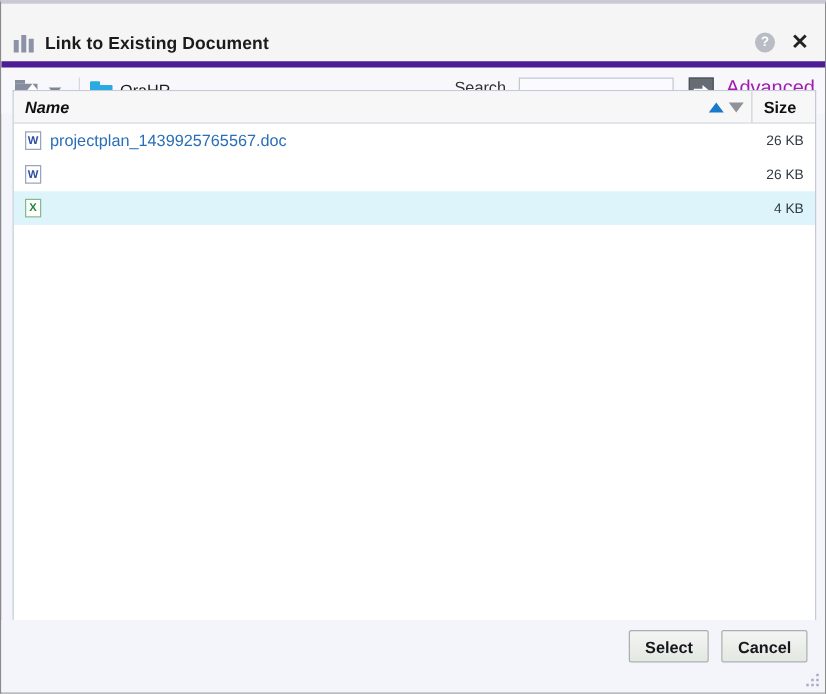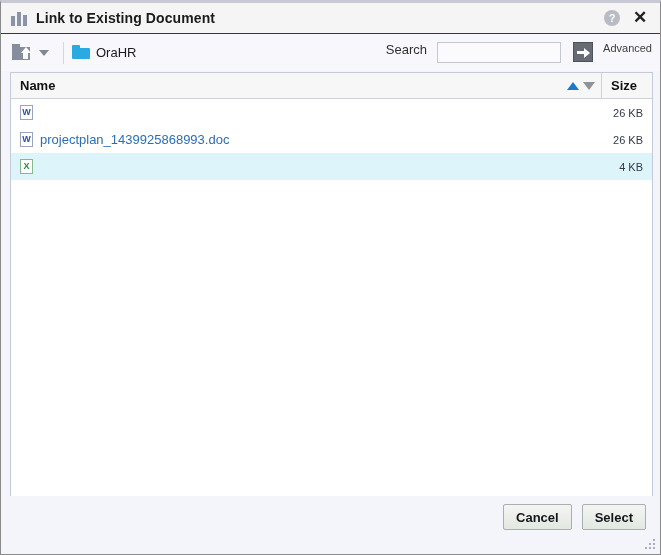--- a/index.html
+++ b/index.html
@@ -21,24 +21,24 @@
     border: 1px solid #8a8a8a;
     border-top: 3px solid #c9c9d6;
     overflow: hidden;
   }
 
   
   .titlebar {
     position: relative;
     height: 30px;
     background: #f5f5f5;
-    border-bottom: 1px solid #4c1d95;
-    display: flex;
-    align-items: center;
-    padding: 0 6px 0 10px;
+    border-bottom: 5px solid #4c1d95;
+    display: flex;
+    align-items: center;
+    padding: 16px 6px 0 10px;
   }
   .title-icon {
     width: 16px;
     height: 15px;
     margin-right: 9px;
     position: relative;
     flex: 0 0 auto;
   }
   .title-icon i {
     position: absolute;
@@ -219,22 +219,22 @@
   }
   .search-go:after {
     content: "";
     position: absolute;
     left: 10px; top: 5px;
     border-top: 5px solid transparent;
     border-bottom: 5px solid transparent;
     border-left: 6px solid #ffffff;
   }
   .advanced-link {
-    font-size: 11px;
-    color: #404040;
+    font-size: 16px;
+    color: #a21caf;
     margin-left: 10px;
     cursor: pointer;
     white-space: nowrap;
   }
 
   
   .table-wrap {
     position: absolute;
     left: 9px;
     top: 69px;
@@ -257,20 +257,21 @@
     align-items: center;
     font-size: 13px;
     font-weight: bold;
     color: #111;
     box-sizing: border-box;
   }
   .th-name {
     flex: 1 1 auto;
     padding-left: 9px;
     border-right: 1px solid #cdd3dd;
+    font-style: italic;
   }
   .sorters {
     margin-left: auto;
     display: flex;
     align-items: center;
     gap: 4px;
     padding-right: 6px;
   }
   .sort-asc {
     width: 0; height: 0;
@@ -446,47 +447,47 @@
       <div class="th th-size">
         <span>Size</span>
       </div>
     </div>
     <div id="rows">
         <div class="row">
           <div class="cell-name">
             <div class="doc-icon doc-word">
               <span>W</span>
             </div>
+            <span class="file-name">projectplan_1439925765567.doc</span>
           </div>
           <div class="cell-size">26 KB</div>
         </div>
         <div class="row">
           <div class="cell-name">
             <div class="doc-icon doc-word">
               <span>W</span>
             </div>
-            <span class="file-name">projectplan_1439925868993.doc</span>
           </div>
           <div class="cell-size">26 KB</div>
         </div>
         <div class="row selected">
           <div class="cell-name">
             <div class="doc-icon doc-xls">
               <span>X</span>
             </div>
           </div>
           <div class="cell-size">4 KB</div>
         </div>
       </div>
   </div>
 
   <div class="footer">
     <div class="footer-buttons">
+      <button class="btn">Select</button>
       <button class="btn">Cancel</button>
-      <button class="btn">Select</button>
     </div>
     <div class="resizer" id="resizer">
         <i style="left: 8px; top: 0px;"></i>
         <i style="left: 4px; top: 4px;"></i>
         <i style="left: 8px; top: 4px;"></i>
         <i style="left: 0px; top: 8px;"></i>
         <i style="left: 4px; top: 8px;"></i>
         <i style="left: 8px; top: 8px;"></i>
       </div>
   </div>

